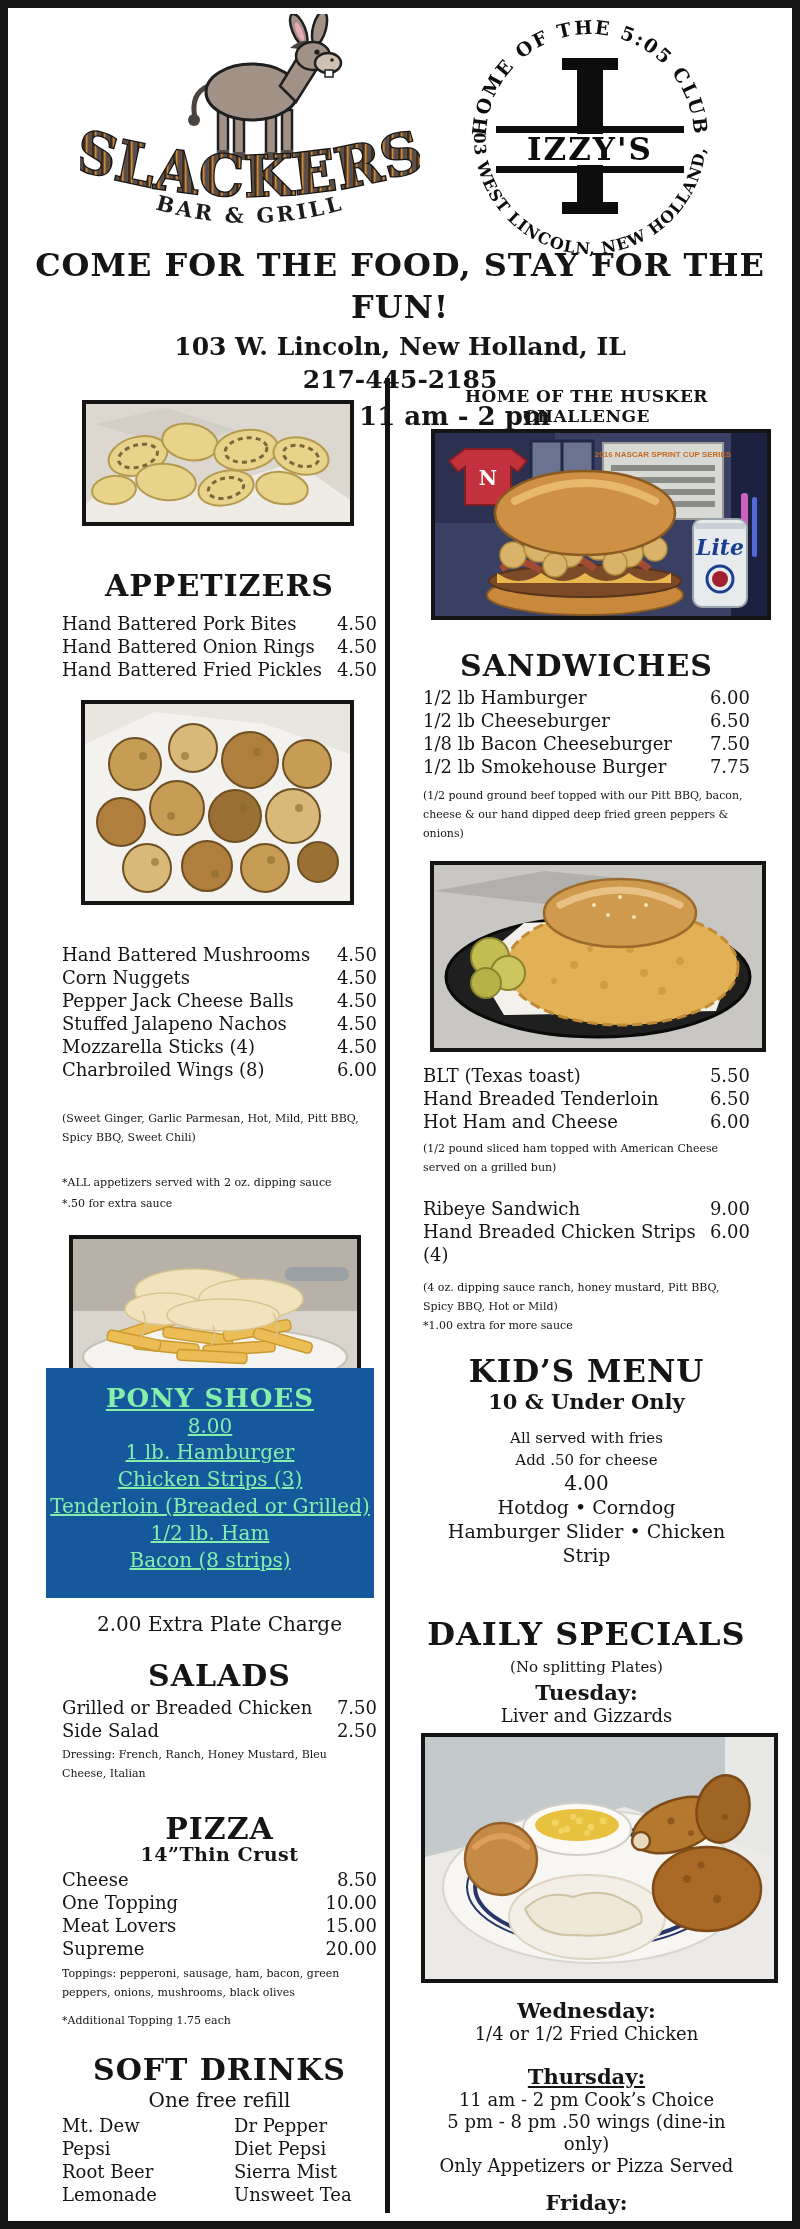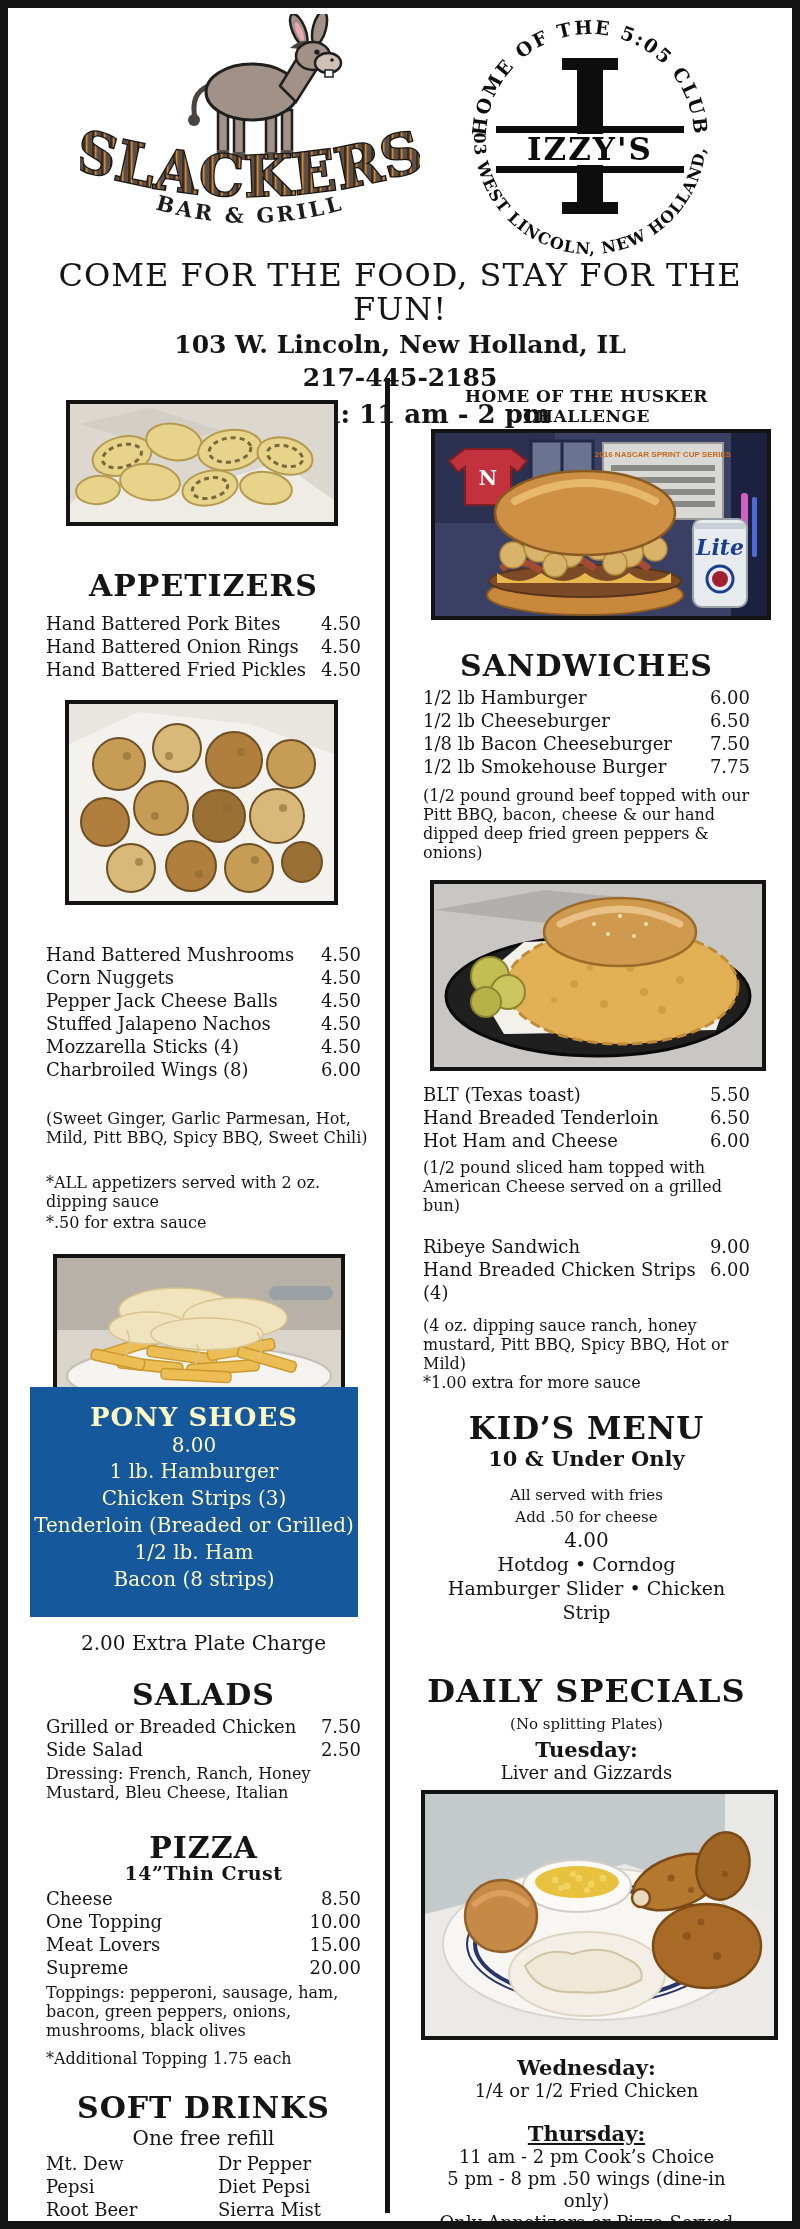--- a/index.html
+++ b/index.html
@@ -5,38 +5,38 @@
   html,body{margin:0;padding:0;background:#888;}
   .page{
     position:relative;width:800px;height:2229px;margin:0 auto;background:#fff;
     border:8px solid #141414;box-sizing:border-box;overflow:hidden;
     font-family:"DejaVu Serif","Liberation Serif",serif;color:#151515;
   }
   figure{margin:0;padding:0;}
   svg{display:block;}
   header{text-align:center;}
   .logos{display:flex;justify-content:center;align-items:flex-start;gap:40px;height:228px;padding-top:6px;}
-  .tagline{font-size:32px;font-weight:normal;letter-spacing:1px;line-height:34px;margin-top:16px;}
+  .tagline{font-size:32px;font-weight:bold;letter-spacing:1px;line-height:42px;margin-top:2px;}
   .address{font-size:25px;font-weight:bold;line-height:28px;margin-top:5px;}
   .phone{font-size:25px;font-weight:bold;line-height:28px;margin-top:5px;}
   .hours{display:flex;justify-content:center;gap:46px;font-size:26px;font-weight:bold;line-height:30px;margin-top:7px;}
   .columns{position:absolute;top:365px;left:8px;right:8px;bottom:8px;}
   .divider{position:absolute;left:369px;top:5px;bottom:0;width:5px;background:#141414;}
   .col{position:absolute;top:0;bottom:0;box-sizing:border-box;}
-  .col-left{left:0;width:369px;padding:0 24px 0 30px;}
+  .col-left{left:16px;width:369px;padding:0 24px 0 30px;}
   .col-right{left:374px;right:0;padding:0 34px 0 33px;}
   .h-section{font-size:30px;font-weight:bold;text-align:center;letter-spacing:1px;line-height:36px;}
   .row{display:flex;justify-content:space-between;font-size:18px;line-height:23px;}
   .row .price{margin-left:8px;}
-  .note{font-size:16px;line-height:19px;}
+  .note{font-size:11px;line-height:19px;}
   .center{text-align:center;}
   .photo{box-sizing:border-box;border:4px solid #141414;display:block;background:#eceae6;}
   .pony-box{
     position:relative;box-sizing:border-box;width:328px;height:230px;margin:-27px 0 0 -16px;
-    background:var(--accent,#15589b);color:#fef9c3;text-align:center;padding-top:15px;
+    background:var(--accent,#15589b);color:#86efac;text-align:center;padding-top:15px;text-decoration:underline;
   }
   .pony-title{font-size:26px;font-weight:bold;letter-spacing:1px;line-height:30px;}
   .pony-price{font-size:20px;line-height:26px;}
   .pony-line{font-size:20px;line-height:27px;}
   .extra-plate{font-size:20px;line-height:24px;text-align:center;margin-top:14px;}
   .pizza-sub{font-size:19px;font-weight:bold;text-align:center;line-height:22px;margin-top:-4px;letter-spacing:.5px;}
   .drinks{display:grid;grid-template-columns:172px 1fr;font-size:18px;line-height:23px;margin-top:2px;}
   .husker{font-size:17px;font-weight:bold;text-align:center;letter-spacing:.5px;line-height:20px;margin-top:13px;}
   .kids-sub{font-size:21px;font-weight:bold;text-align:center;line-height:26px;}
   .kid-sm{font-size:15px;text-align:center;line-height:22px;}

